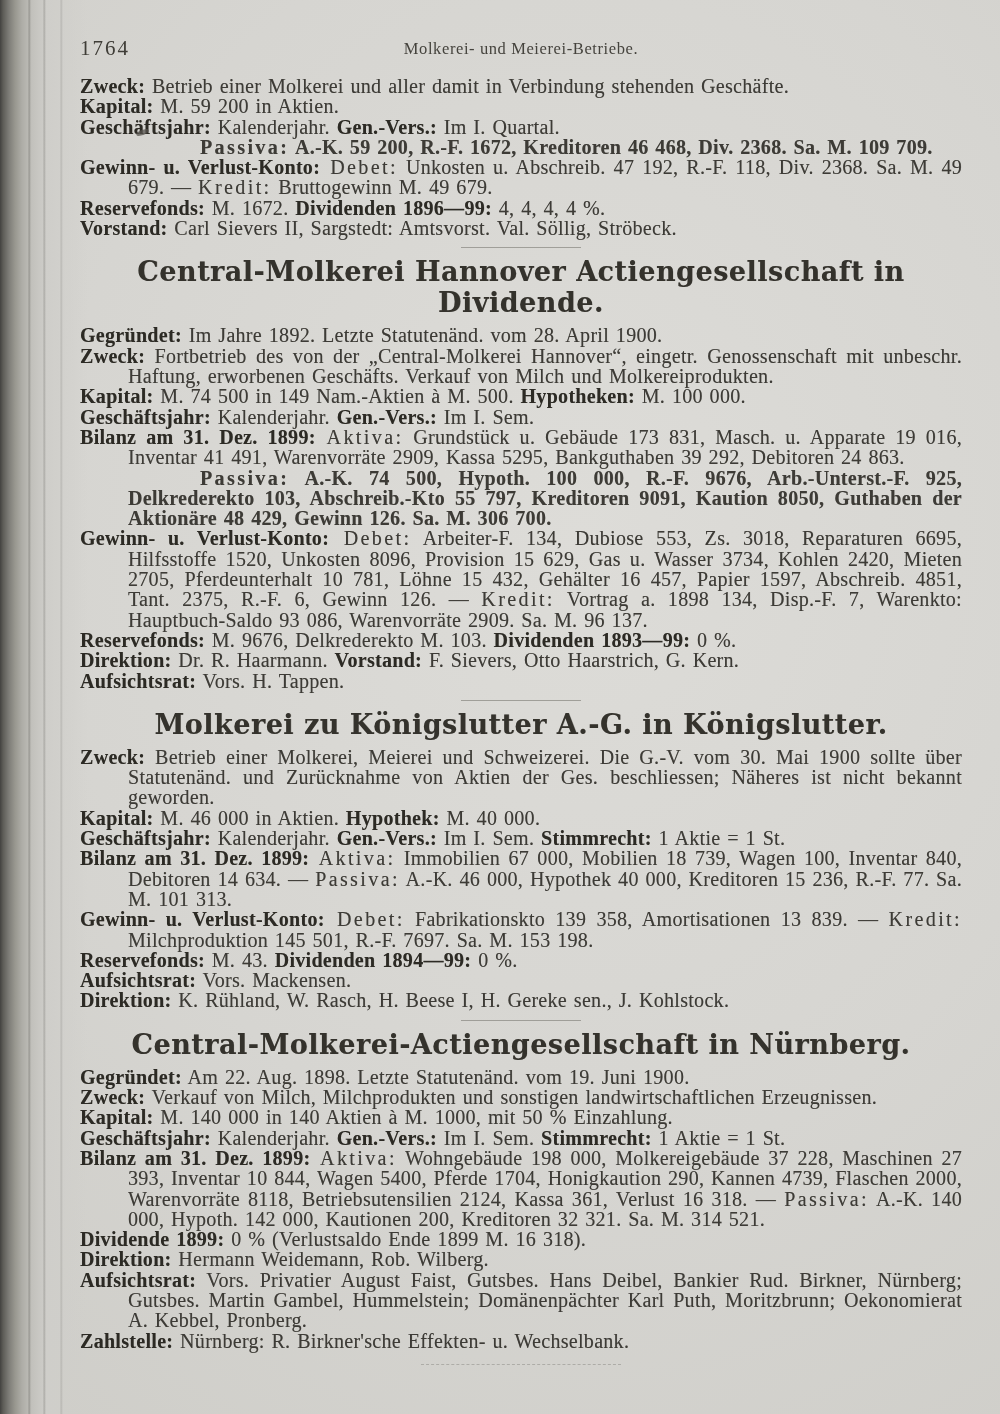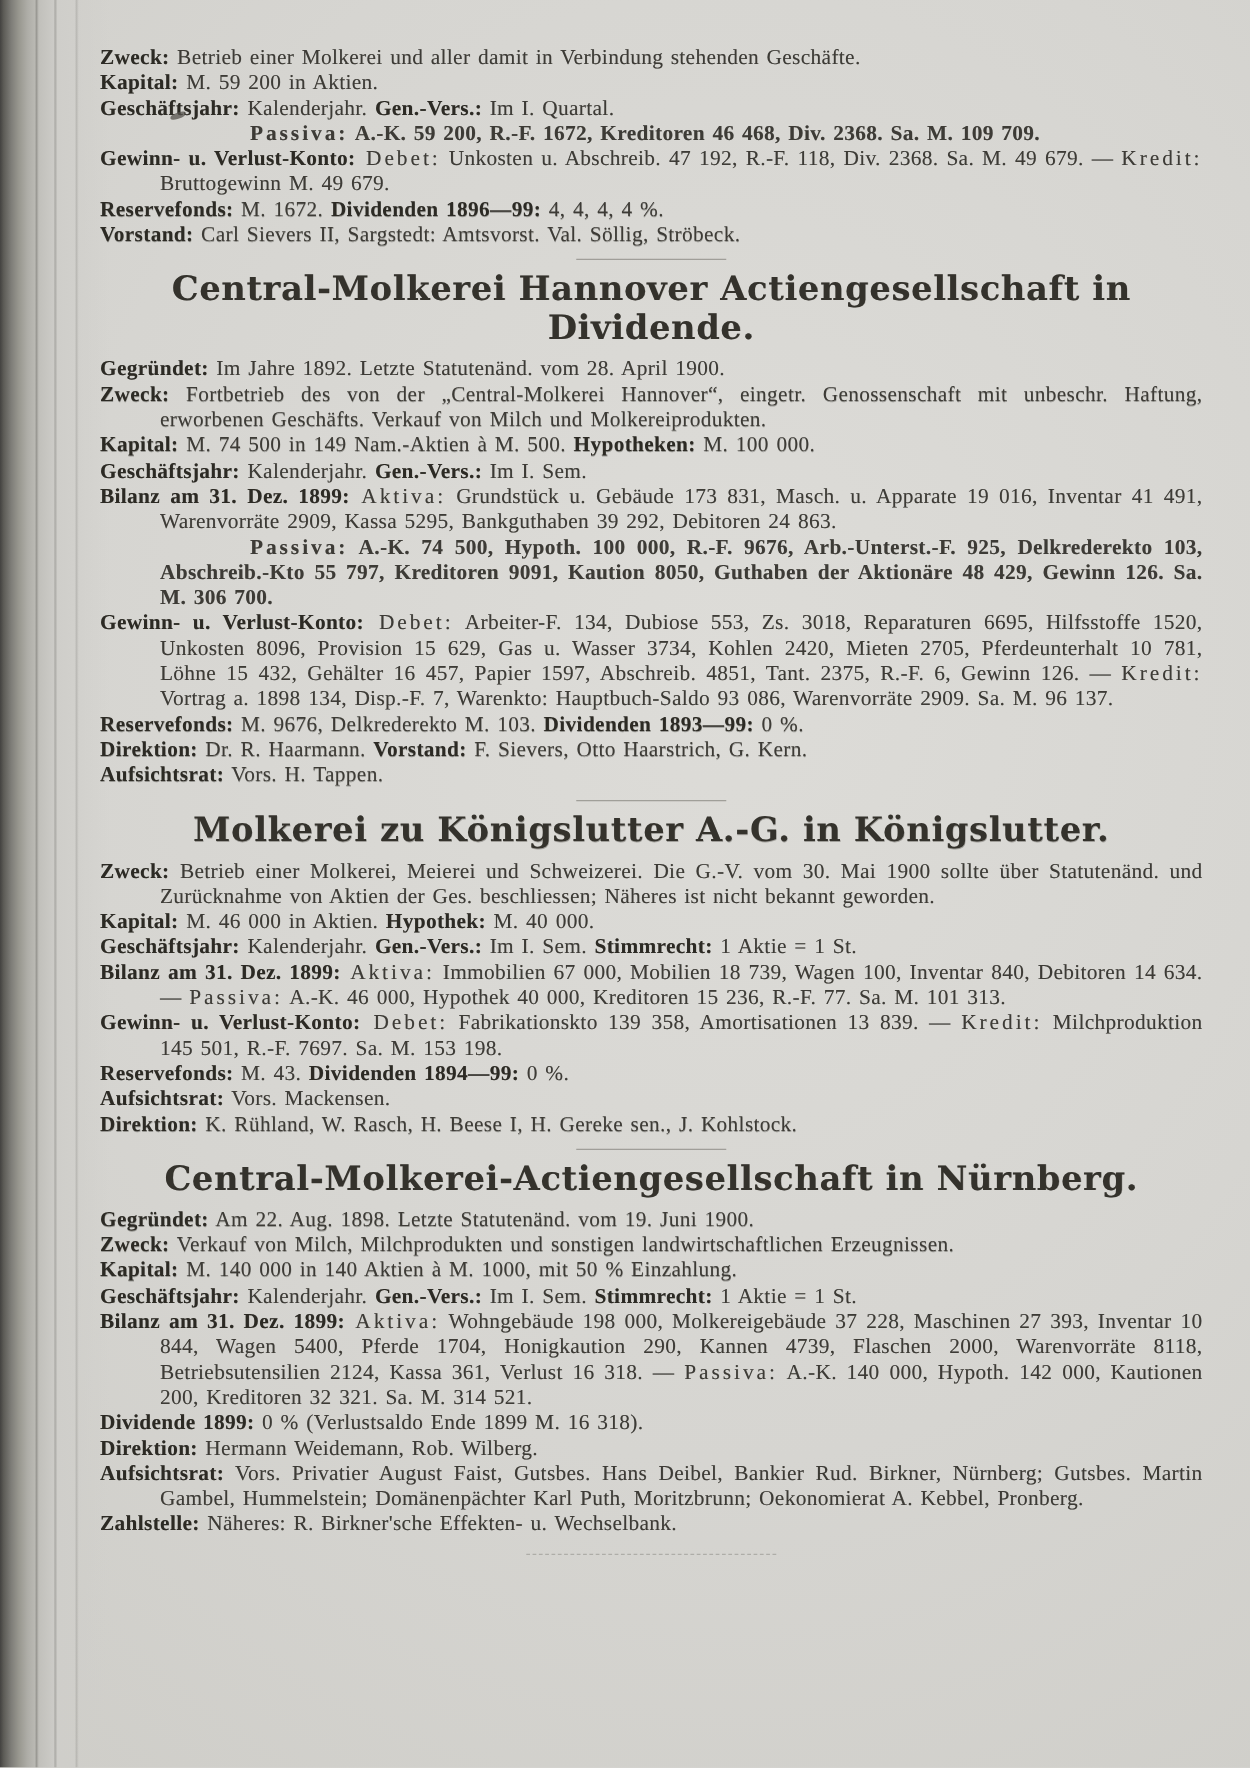--- a/index.html
+++ b/index.html
@@ -23,21 +23,21 @@
   .page-number { position:absolute; left:0; top:0; font-size:21px; letter-spacing:2px; color:#3f3d37; }
   .running-header { position:absolute; left:0; right:0; top:3px; text-align:center; font-size:16.5px; letter-spacing:.6px; color:#45433d; }
   .section-title {
     font-family:"DejaVu Serif", "Liberation Serif", serif;
     font-weight:bold; text-align:center; font-size:27px; letter-spacing:.5px;
     color:#34322c; margin:8px 0 7px; line-height:1.15;
     text-shadow:.3px .3px .4px rgba(52,50,44,.35);
   }
   .paras p { margin:0; }
   .entry-par, .passiva-par {
-    text-align:justify; font-size:17px; line-height:20.3px;
+    text-align:justify; font-size:20px; line-height:20.3px;
     letter-spacing:.3px; word-spacing:1.5px;
     text-shadow:.2px .2px .3px rgba(61,59,54,.4);
   }
   .entry-par   { padding-left:48px; text-indent:-48px; }
   .passiva-par { padding-left:48px; text-indent:72px;font-weight:bold; }
   .lbl { font-weight:bold; color:#2c2a24; }
   .sp  { letter-spacing:2.4px; }
   .section-divider {
     width:120px; border:0; border-top:1.5px solid #95948e;
     margin:9px auto 5px; opacity:.85;
@@ -49,20 +49,24 @@
     transform:rotate(-18deg); opacity:.75;
   }
 </style>
 </head>
 <body>
 
 <div class="scan-edge"></div>
 
 <div class="content">
 
+  <div class="page-header">
+    <span class="page-number">1764</span>
+    <span class="running-header">Molkerei- und Meierei-Betriebe.</span>
+  </div>
 
   <section style="position:relative;">
     <span class="ink-smudge"></span>
     <div class="paras">
         <p class="entry-par"><span class="lbl">Zweck:</span><span class="txt"> Betrieb einer Molkerei und aller damit in Verbindung stehenden Geschäfte.</span></p>
         <p class="entry-par"><span class="lbl">Kapital:</span><span class="txt"> M. 59 200 in Aktien.</span></p>
         <p class="entry-par"><span class="lbl">Geschäftsjahr:</span><span class="txt"> Kalenderjahr. </span><span class="lbl">Gen.-Vers.:</span><span class="txt"> Im I. Quartal.</span></p>
         <p class="passiva-par"><span class="sp">Passiva:</span><span class="txt"> A.-K. 59 200, R.-F. 1672, Kreditoren 46 468, Div. 2368. Sa. M. 109 709.</span></p>
         <p class="entry-par"><span class="lbl">Gewinn- u. Verlust-Konto:</span><span class="sp"> Debet:</span><span class="txt"> Unkosten u. Abschreib. 47 192, R.-F. 118, Div. 2368. Sa. M. 49 679. — </span><span class="sp">Kredit:</span><span class="txt"> Bruttogewinn M. 49 679.</span></p>
         <p class="entry-par"><span class="lbl">Reservefonds:</span><span class="txt"> M. 1672. </span><span class="lbl">Dividenden 1896—99:</span><span class="txt"> 4, 4, 4, 4 %.</span></p>
@@ -110,19 +114,19 @@
     <h2 class="section-title">Central-Molkerei-Actiengesellschaft in Nürnberg.</h2>
     <div class="paras">
         <p class="entry-par"><span class="lbl">Gegründet:</span><span class="txt"> Am 22. Aug. 1898. Letzte Statutenänd. vom 19. Juni 1900.</span></p>
         <p class="entry-par"><span class="lbl">Zweck:</span><span class="txt"> Verkauf von Milch, Milchprodukten und sonstigen landwirtschaftlichen Erzeugnissen.</span></p>
         <p class="entry-par"><span class="lbl">Kapital:</span><span class="txt"> M. 140 000 in 140 Aktien à M. 1000, mit 50 % Einzahlung.</span></p>
         <p class="entry-par"><span class="lbl">Geschäftsjahr:</span><span class="txt"> Kalenderjahr. </span><span class="lbl">Gen.-Vers.:</span><span class="txt"> Im I. Sem. </span><span class="lbl">Stimmrecht:</span><span class="txt"> 1 Aktie = 1 St.</span></p>
         <p class="entry-par"><span class="lbl">Bilanz am 31. Dez. 1899:</span><span class="sp"> Aktiva:</span><span class="txt"> Wohngebäude 198 000, Molkereigebäude 37 228, Maschinen 27 393, Inventar 10 844, Wagen 5400, Pferde 1704, Honigkaution 290, Kannen 4739, Flaschen 2000, Warenvorräte 8118, Betriebsutensilien 2124, Kassa 361, Verlust 16 318. — </span><span class="sp">Passiva:</span><span class="txt"> A.-K. 140 000, Hypoth. 142 000, Kautionen 200, Kreditoren 32 321. Sa. M. 314 521.</span></p>
         <p class="entry-par"><span class="lbl">Dividende 1899:</span><span class="txt"> 0 % (Verlustsaldo Ende 1899 M. 16 318).</span></p>
         <p class="entry-par"><span class="lbl">Direktion:</span><span class="txt"> Hermann Weidemann, Rob. Wilberg.</span></p>
         <p class="entry-par"><span class="lbl">Aufsichtsrat:</span><span class="txt"> Vors. Privatier August Faist, Gutsbes. Hans Deibel, Bankier Rud. Birkner, Nürnberg; Gutsbes. Martin Gambel, Hummelstein; Domänenpächter Karl Puth, Moritzbrunn; Oekonomierat A. Kebbel, Pronberg.</span></p>
-        <p class="entry-par"><span class="lbl">Zahlstelle:</span><span class="txt"> Näheres: R. Birkner'sche Effekten- u. Wechselbank.</span></p>
+        <p class="entry-par"><span class="lbl">Zahlstelle:</span><span class="txt"> Nürnberg: R. Birkner'sche Effekten- u. Wechselbank.</span></p>
       </div>
   </section>
 
   <hr class="section-divider final">
 
 </div>
 
 </body></html>

